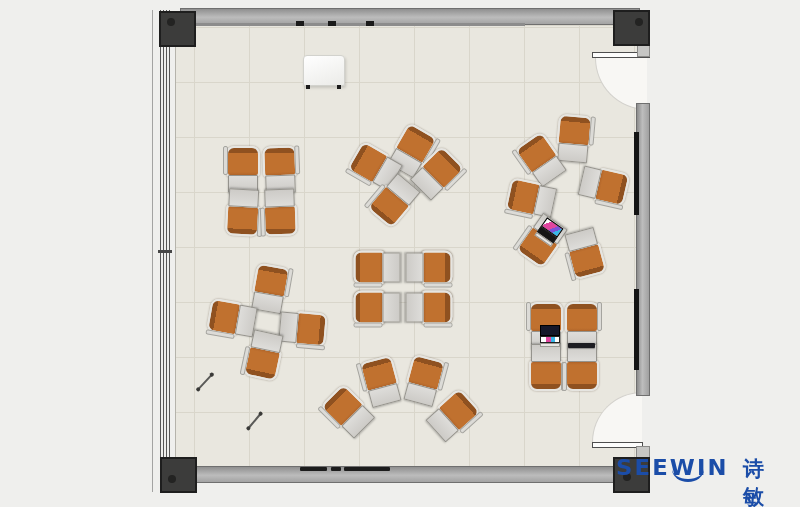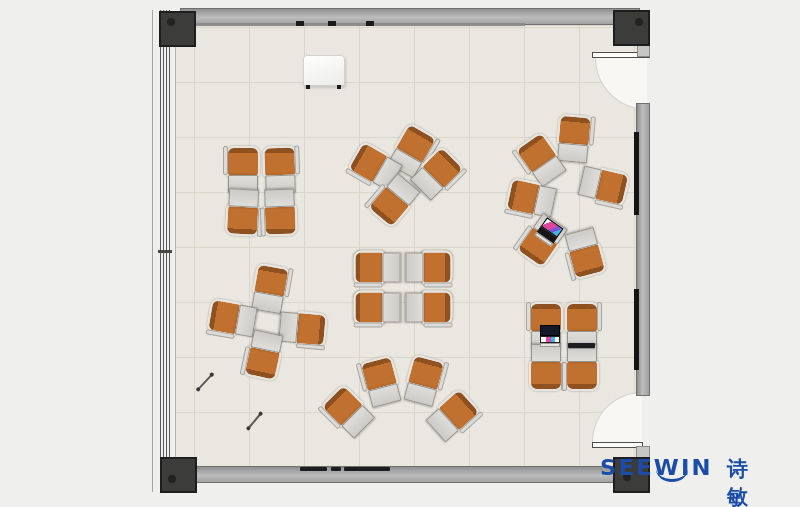--- a/index.html
+++ b/index.html
@@ -83,21 +83,21 @@
   .laptop.color-top .s1{background:linear-gradient(120deg,#fff 0 20%,var(--accent-pink) 20% 55%,#7b52d8 55% 75%,var(--accent-cyan) 75%);}
   .laptop.color-top .s2{background:#161616;}
   .laptop.dark-top .s1{background:var(--screen-dark);}
   .laptop.dark-top .s2{background:linear-gradient(90deg,#fff 0 25%,var(--accent-pink) 25% 55%,var(--accent-cyan) 55% 80%,#fff 80%);}
   .tablet{background:#1d1d22;border-radius:1px;box-shadow:0 1px 1px rgba(0,0,0,.3);}
   .pen{height:2px;background:#5a5a58;border-radius:1px;}
   .pen:before,.pen:after{content:'';position:absolute;top:-1px;width:4px;height:4px;border-radius:50%;background:#3a3a38;}
   .pen:before{left:-2px;} .pen:after{right:-2px;}
 
   
-  .logo{left:596px;top:452px;width:172px;height:40px;}
+  .logo{left:612px;top:452px;width:172px;height:40px;}
   .logo .brand{position:absolute;left:4px;top:4px;color:var(--brand-blue);
     font-family:"DejaVu Sans",sans-serif;font-weight:800;font-size:21px;letter-spacing:2px;
     transform:scaleX(1.08);transform-origin:left center;}
   .logo .cjk{position:absolute;left:131px;top:3px;color:var(--brand-blue);
     font-family:"DejaVu Sans",sans-serif;font-weight:800;font-size:21px;letter-spacing:1px;}
   .logo .smile{position:absolute;left:60px;top:17px;width:32px;height:13px;
     border-bottom:3px solid var(--brand-blue);border-radius:0 0 50% 50%/0 0 100% 100%;}
 </style>
 </head>
 <body>

